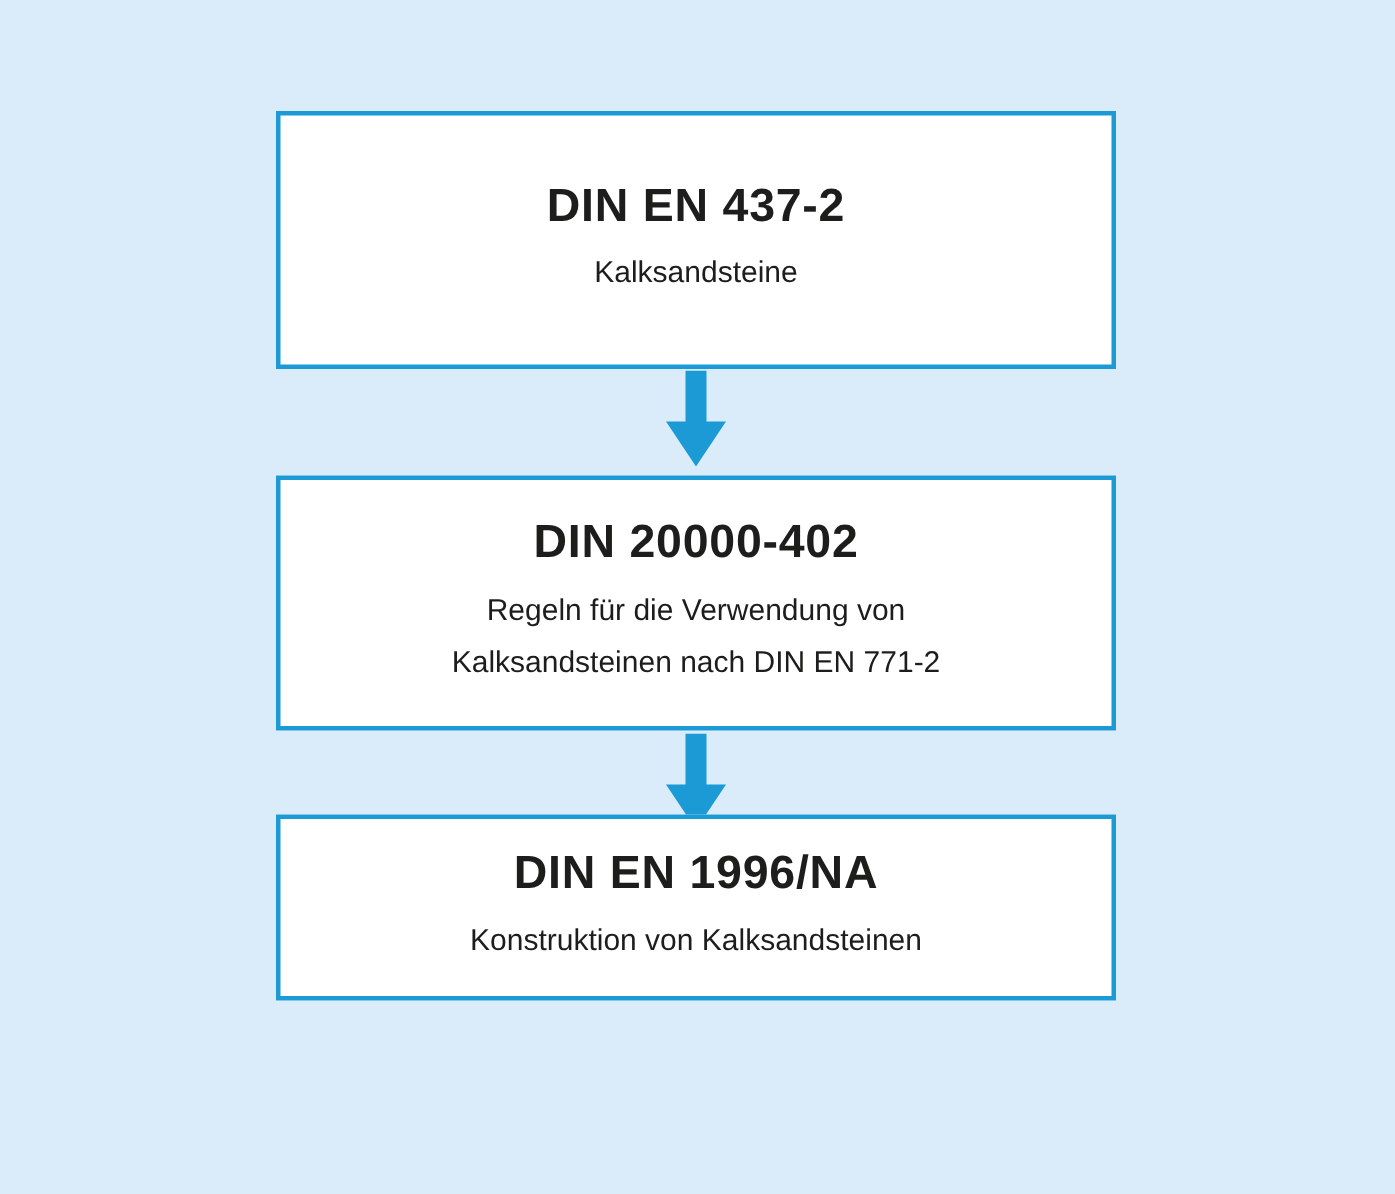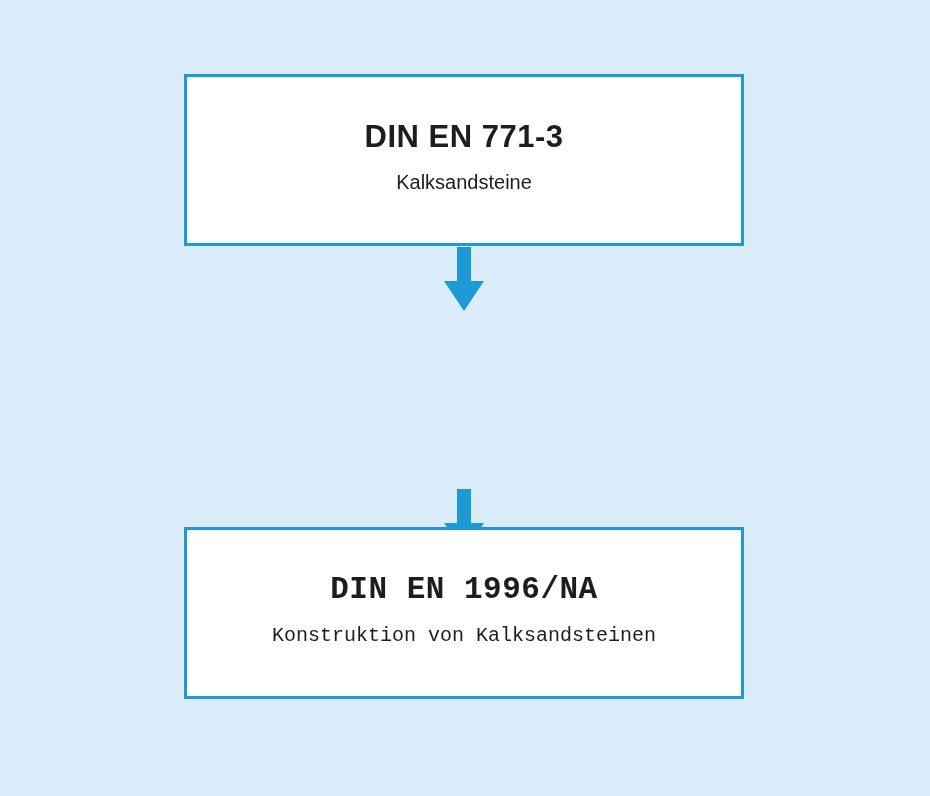--- a/index.html
+++ b/index.html
@@ -24,21 +24,21 @@
     background: #ffffff;
     border: 3px solid #1b9ad6;
     display: flex;
     flex-direction: column;
     align-items: center;
     justify-content: center;
     text-align: center;
   }
   .box-1 { top: 74px;  height: 172px; }
   .box-2 { top: 317px; height: 170px; }
-  .box-3 { top: 527px; height: 172px; font-family: Liberation Mono, monospace; }
+  .box-3 { top: 543px; height: 124px; }
   .box-title {
     font-size: 31px;
     font-weight: bold;
     letter-spacing: 0.5px;
     line-height: 1.1;
     margin-bottom: 11px;
   }
   .box-subtitle {
     font-size: 20px;
     font-weight: normal;
@@ -54,31 +54,38 @@
   }
   .arrow-1 { top: 247px; }
   .arrow-2 { top: 489px; }
 </style>
 </head>
 <body>
 
 <div class="canvas">
 
   <div class="flow-box box-1">
-    <div class="box-title">DIN EN 771-3</div>
+    <div class="box-title">DIN EN 437-2</div>
     <div class="box-subtitle">
       <span class="subtitle-line">Kalksandsteine</span>
     </div>
   </div>
 
   <svg class="flow-arrow arrow-1" viewBox="0 0 40 64" aria-hidden="true">
     <rect x="13" y="0" width="14" height="36" fill="#1b9ad6"></rect>
     <polygon points="0,34 40,34 20,64" fill="#1b9ad6"></polygon>
   </svg>
 
+  <div class="flow-box box-2">
+    <div class="box-title">DIN 20000-402</div>
+    <div class="box-subtitle">
+      <span class="subtitle-line">Regeln für die Verwendung von</span>
+      <span class="subtitle-line">Kalksandsteinen nach DIN EN 771-2</span>
+    </div>
+  </div>
 
   <svg class="flow-arrow arrow-2" viewBox="0 0 40 64" aria-hidden="true">
     <rect x="13" y="0" width="14" height="36" fill="#1b9ad6"></rect>
     <polygon points="0,34 40,34 20,64" fill="#1b9ad6"></polygon>
   </svg>
 
   <div class="flow-box box-3">
     <div class="box-title">DIN EN 1996/NA</div>
     <div class="box-subtitle">
       <span class="subtitle-line">Konstruktion von Kalksandsteinen</span>

